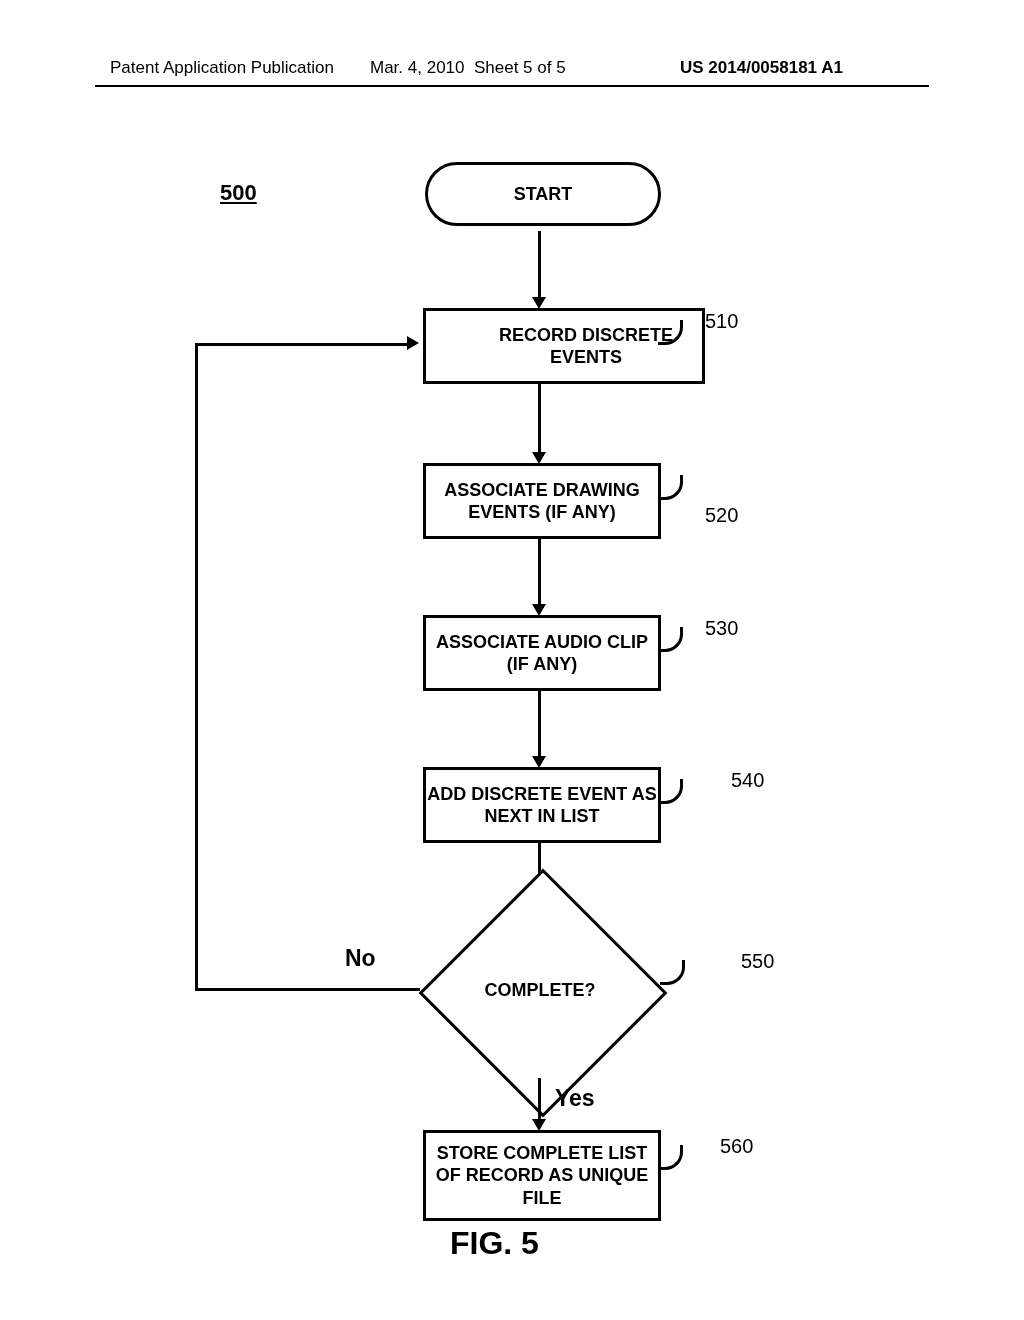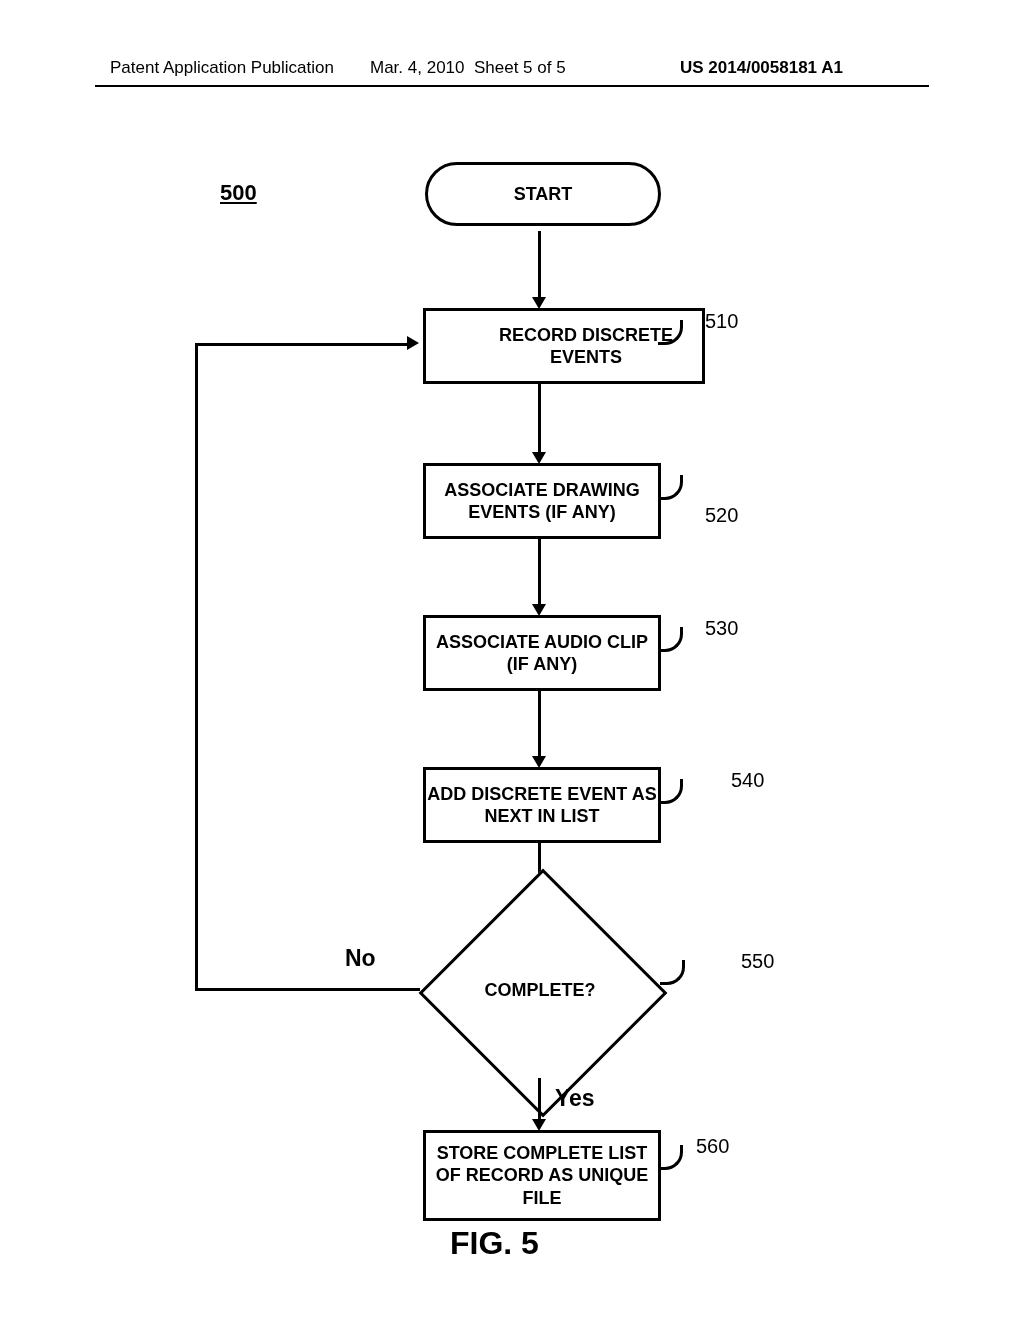--- a/index.html
+++ b/index.html
@@ -177,15 +177,15 @@
 <div class="arrowRight" style="top:336px; left:407px;"></div>
 
 <div class="v" style="top:1078px; left:538px; height:45px;"></div>
 <div class="yesLabel" style="top:1085px; left:555px;">Yes</div>
 <div class="arrowDown" style="top:1119px; left:532px;"></div>
 
 <div class="box" style="top:1130px; left:423px; width:232px; height:85px;">
   <span>STORE COMPLETE LIST OF RECORD AS UNIQUE FILE</span>
 </div>
 <div class="hook" style="top:1145px; left:658px;"></div>
-<div class="reflabel" style="top:1135px; left:696px;">560</div>
+<div class="reflabel" style="top:1135px; left:720px;">560</div>
 
 <div class="fig" style="top:1225px; left:450px;">FIG. 5</div>
 
 </body></html>

